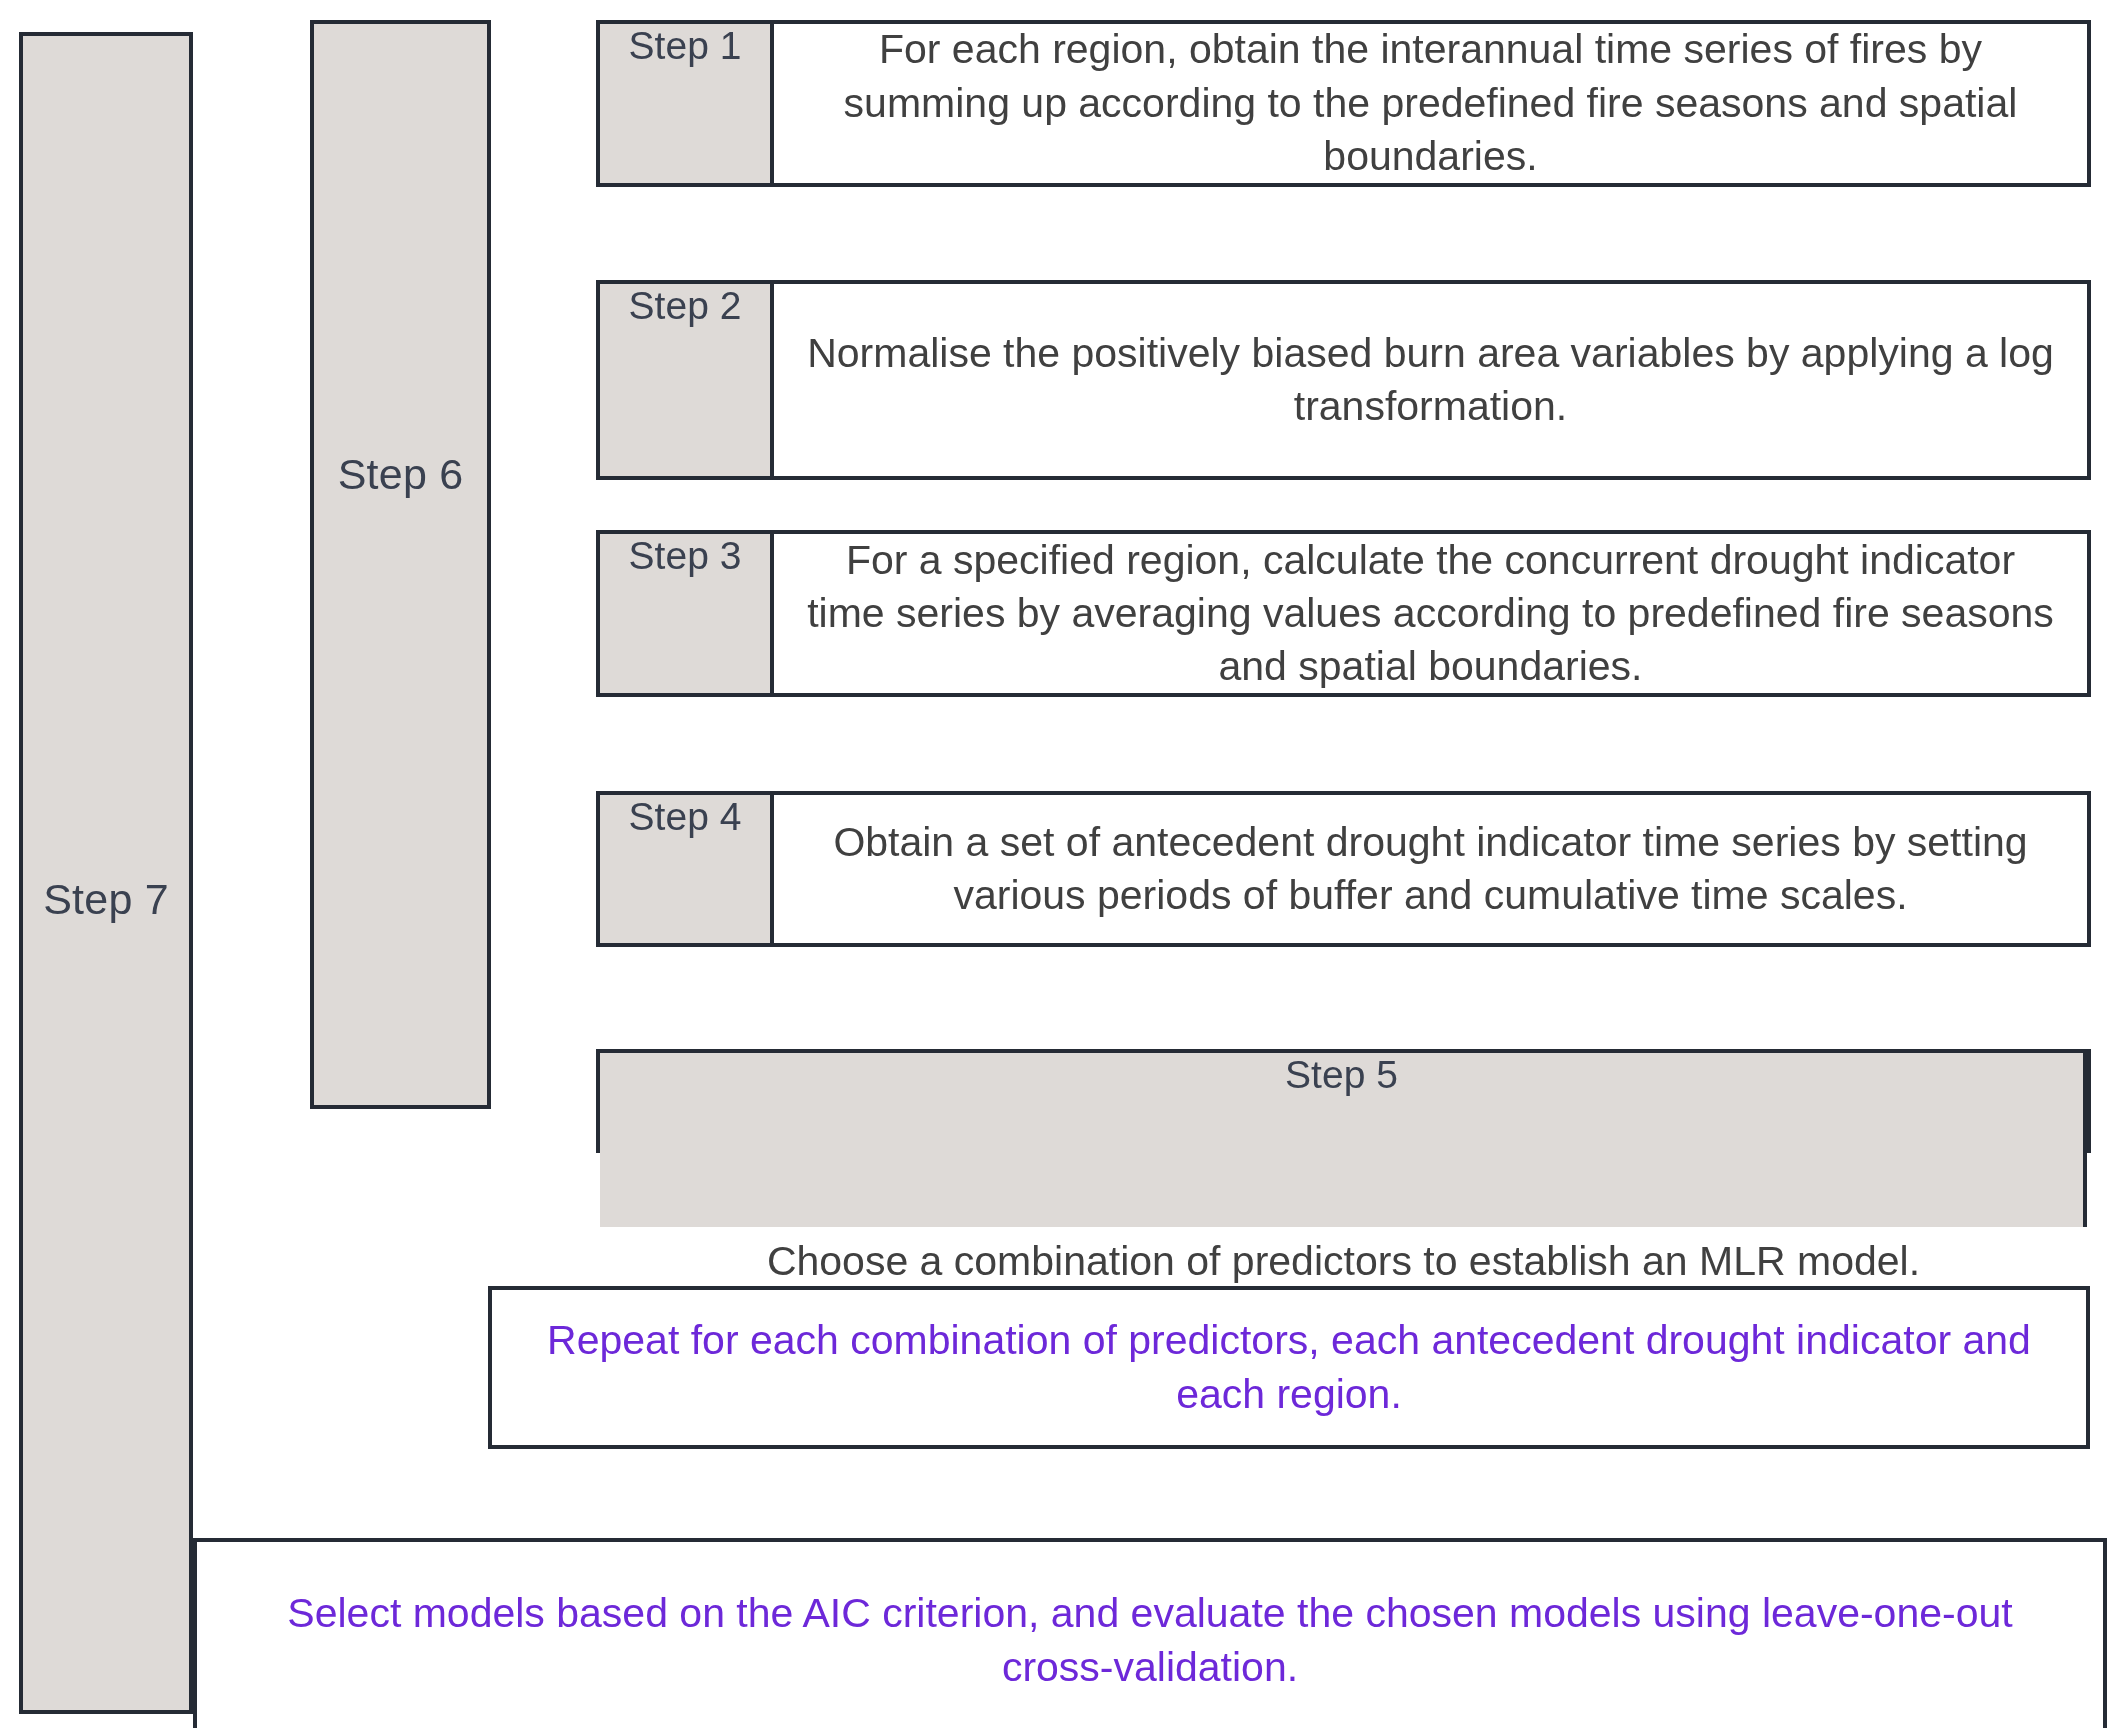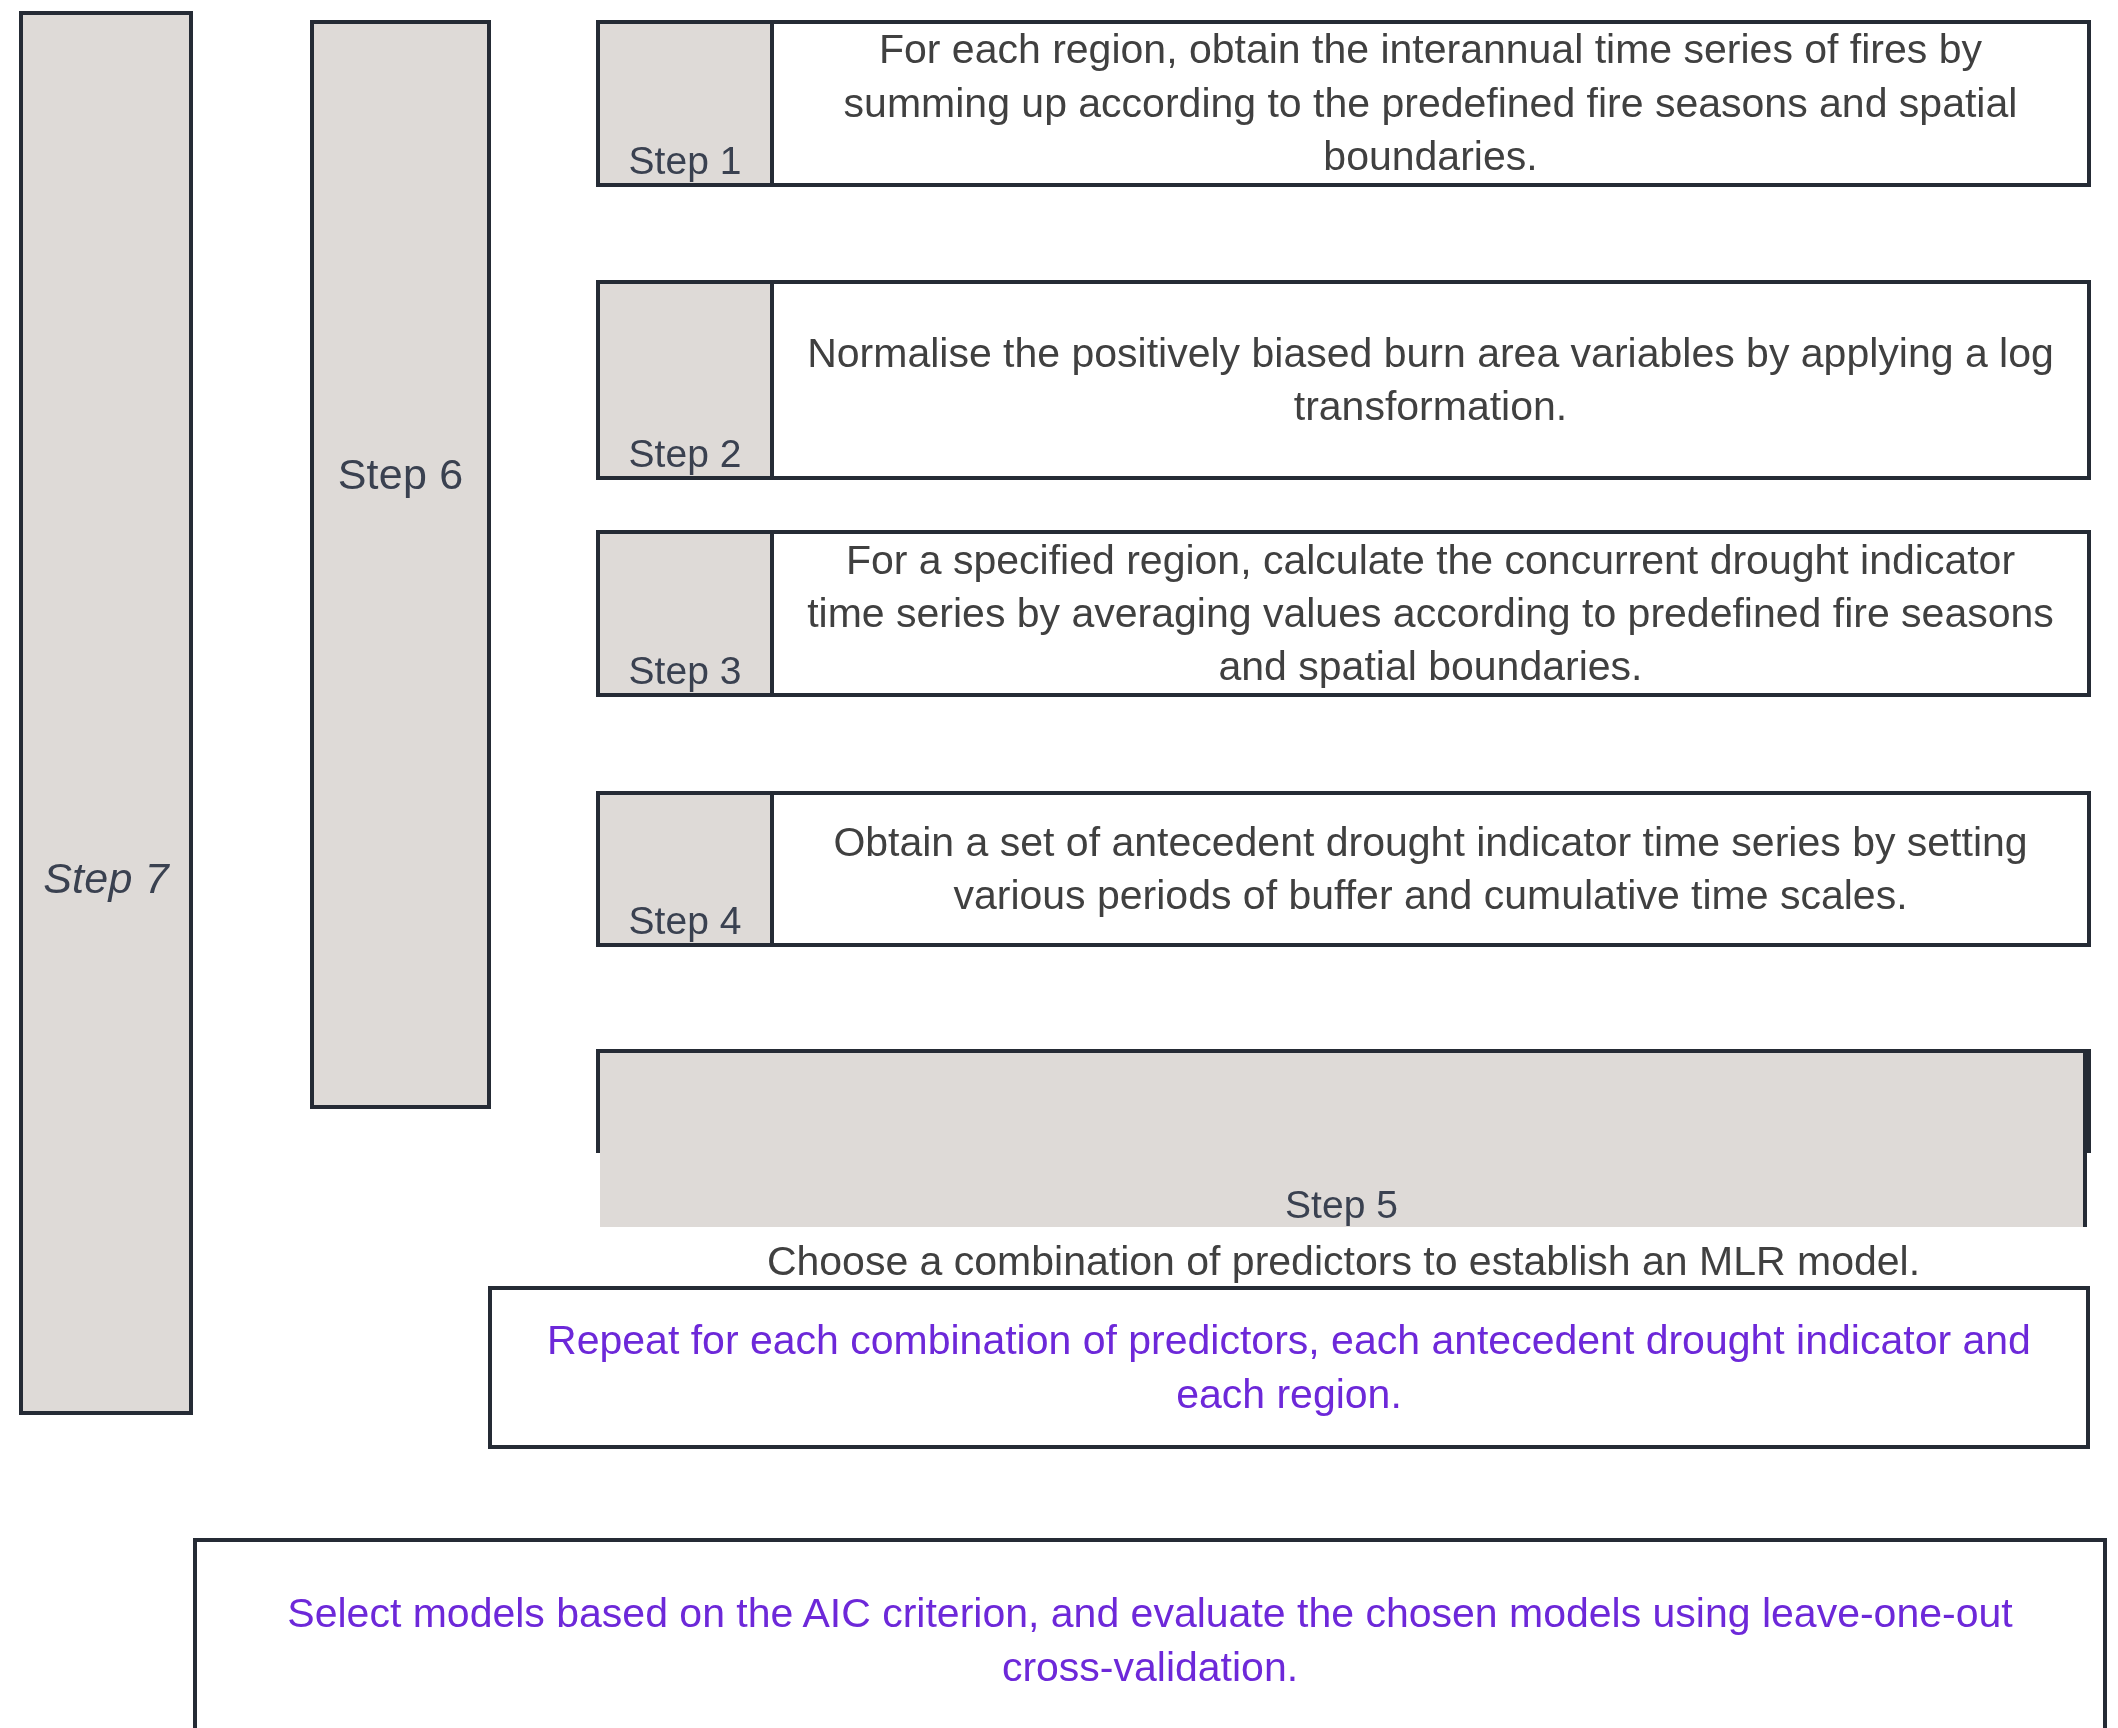--- a/index.html
+++ b/index.html
@@ -41,24 +41,23 @@
   }
   .col-label {
     font-size: 43px;
     color: #3a4150;
     letter-spacing: 0.2px;
     white-space: nowrap;
   }
 
   #col-step7 {
     left: 19px;
-    top: 11px;
+    top: 32px;
     width: 174px;
-    height: 1404px;
-    font-style: italic;
+    height: 1682px;
   }
   #col-step7 .col-label {
     position: absolute;
     top: 839px;
   }
 
   #col-step6 {
     left: 310px;
     top: 19.7px;
     width: 181px;
@@ -77,21 +76,21 @@
     display: flex;
     box-sizing: border-box;
     border: 4.9px solid #252b35;
     background: #ffffff;
   }
   .step-tag {
     flex: 0 0 174px;
     background: #dedad7;
     border-right: 4.9px solid #252b35;
     display: flex;
-    align-items: flex-end;
+    align-items: flex-start;
     justify-content: center;
     box-sizing: border-box;
   }
   .step-tag span {
     font-size: 39px;
     color: #3a4150;
     white-space: nowrap;
   }
   .step-body {
     flex: 1 1 auto;

